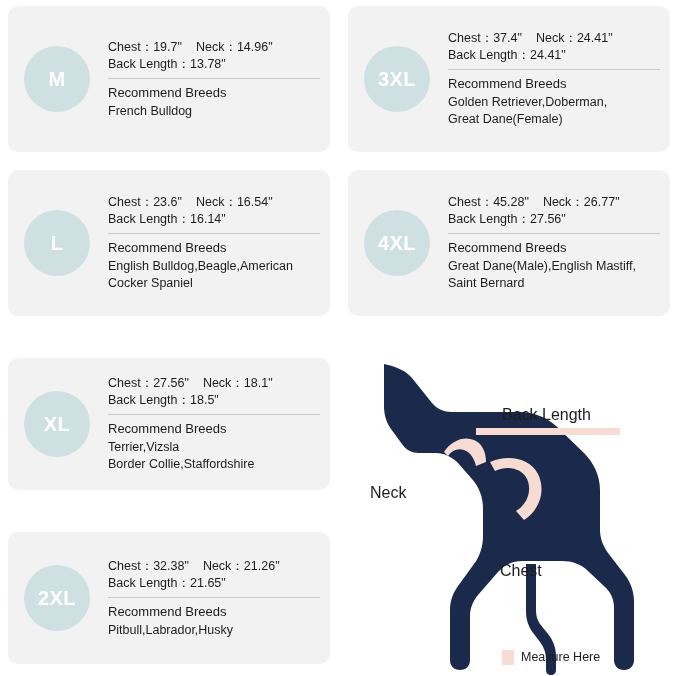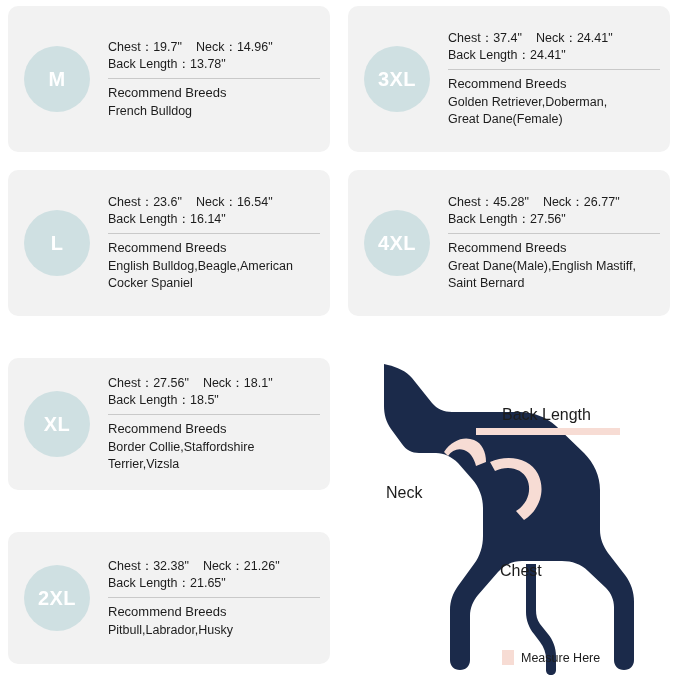--- a/index.html
+++ b/index.html
@@ -90,28 +90,27 @@
     height: 336px;
   }
   .diagram svg { display: block; }
   .diag-label {
     position: absolute;
     font-size: 16px;
     color: #1c1c1c;
     white-space: nowrap;
   }
   #lbl-back-length { left: 162px; top: 66px; }
-  #lbl-neck        { left: 46px;  top: 144px; text-align: center; }
+  #lbl-neck        { left: 30px;  top: 144px; text-align: center; }
   #lbl-chest       { left: 160px; top: 222px; text-align: center; }
   .legend {
     position: absolute;
     left: 162px;
     top: 310px;
     display: flex;
-    align-items: center;
     gap: 7px;
     font-size: 12.5px;
     color: #1c1c1c;
   }
   .legend-swatch {
     width: 12px;
     height: 15px;
     background: #f7dcd4;
     display: inline-block;
   }
@@ -193,22 +192,22 @@
     <div class="card-body">
       <div class="meas-row">
         <span><span class="lbl">Chest：</span><span>27.56"</span></span>
         <span><span class="lbl">Neck：</span><span>18.1"</span></span>
       </div>
       <div class="meas-row">
         <span><span class="lbl">Back Length：</span><span>18.5"</span></span>
       </div>
       <div class="divider"></div>
       <div class="rb-title">Recommend Breeds</div>
+      <div class="rb-list">Terrier,Vizsla</div>
       <div class="rb-list">Border Collie,Staffordshire</div>
-      <div class="rb-list">Terrier,Vizsla</div>
     </div>
   </div>
 
   <div class="card" id="card-2xl">
     <div class="badge">2XL</div>
     <div class="card-body">
       <div class="meas-row">
         <span><span class="lbl">Chest：</span><span>32.38"</span></span>
         <span><span class="lbl">Neck：</span><span>21.26"</span></span>
       </div>

